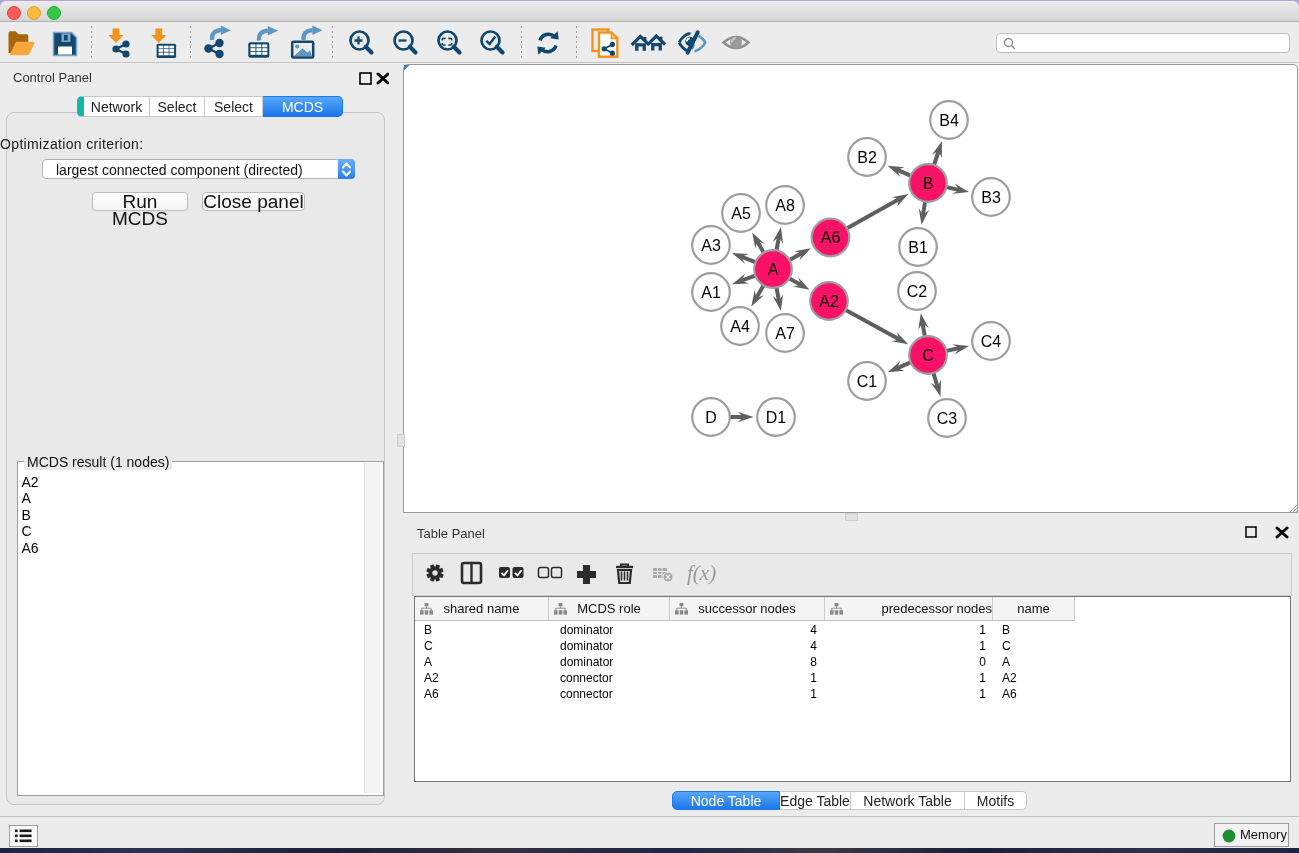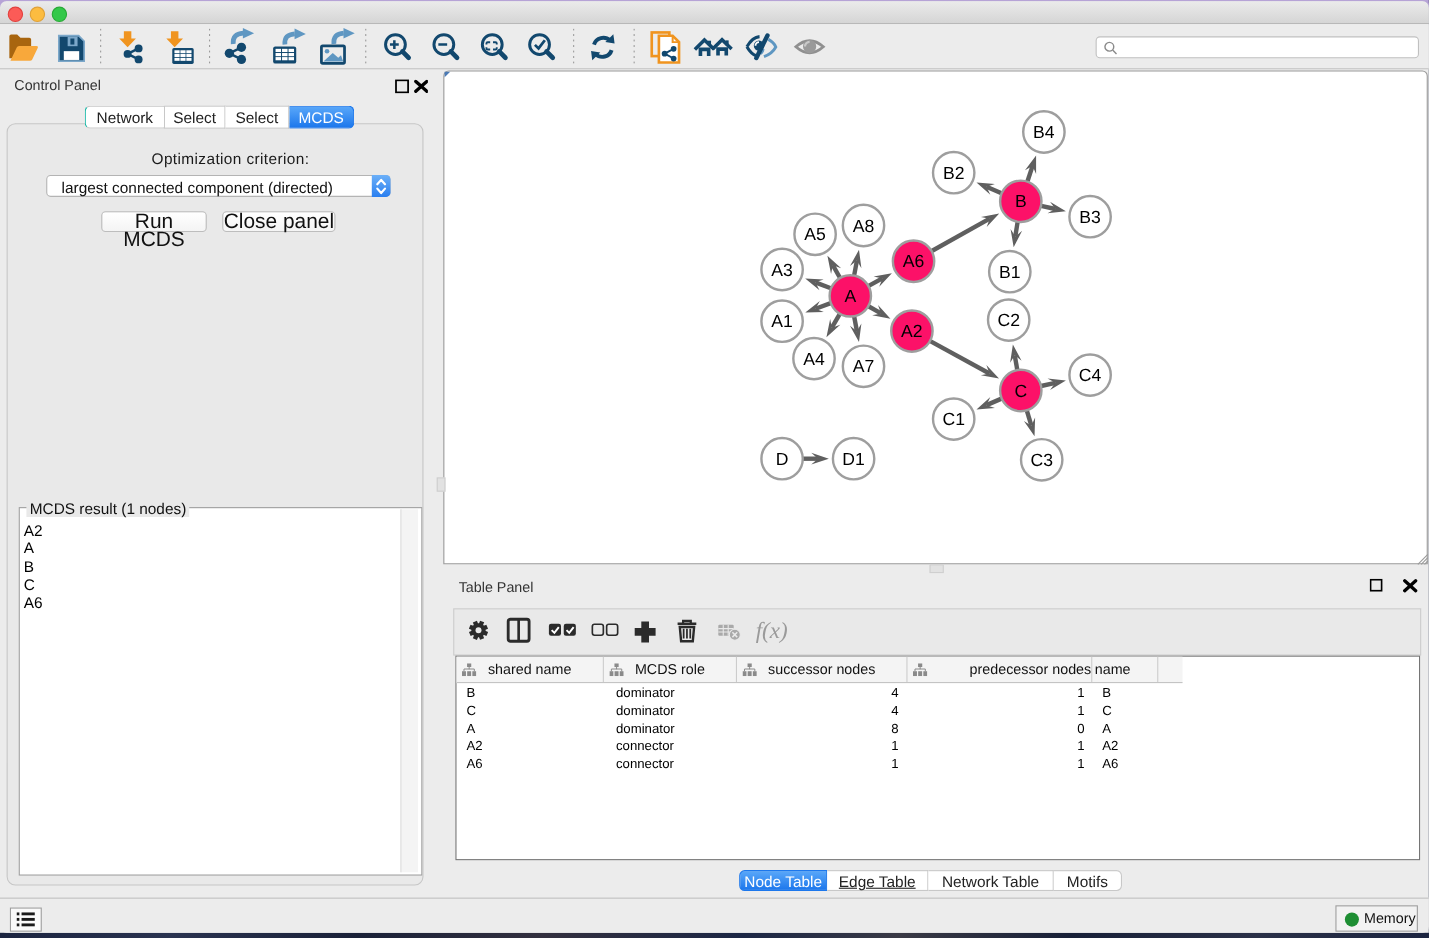--- a/index.html
+++ b/index.html
@@ -14,26 +14,26 @@
 #title{width:100%;text-align:center;top:4px;font-size:13px;color:#3c3c3c;}
 #toolbar{left:0;top:22px;width:1299px;height:40px;background:#ececec;border-bottom:1px solid #c4c4c4;}
 .tsep{top:4px;width:1px;height:32px;
   background-image:linear-gradient(#9a9a9a 2px,transparent 2px);background-size:1px 5px;}
 #searchbox{left:996px;top:11px;width:292px;height:18px;background:#fff;border:1px solid #c0c0c0;border-radius:4px;}
 
 #cp-title{left:13px;top:70px;font-size:13px;color:#333;}
 #cp-tabs{left:77px;top:96px;height:21px;}
 .seg{float:left;height:21px;line-height:21px;text-align:center;font-size:14px;color:#222;
   background:#fff;border:1px solid #c8c8c8;border-left:none;box-sizing:border-box;}
-.seg.first{border-left:1px solid #14b8a6;border-radius:5px 0 0 5px;}
+.seg.first{border-left:7px solid #14b8a6;border-radius:5px 0 0 5px;}
 .seg.last{border-radius:0 5px 5px 0;}
 .seg.sel{background:linear-gradient(#59a7f9,#1c77ec);color:#fff;border-color:#1c77ec;}
 #cp-pane{left:6px;top:112px;width:379px;height:693px;background:#e9e9e9;
   border:1px solid #c6c6c6;border-radius:8px;box-sizing:border-box;}
-#opt-label{left:0px;top:136px;width:391px;text-align:center;font-size:14px;letter-spacing:0.35px;color:#1a1a1a;margin-left:14px;}
+#opt-label{left:0px;top:136px;width:391px;text-align:left;font-size:14px;letter-spacing:0.35px;color:#1a1a1a;}
 #dropdown{left:42px;top:159px;width:313px;height:20px;background:#fff;border:1px solid #b4b4b4;
   border-radius:4px;box-sizing:border-box;}
 #dd-text{left:13px;top:1.5px;font-size:14px;color:#111;}
 #dd-btn{right:-1px;top:-1px;width:17px;height:20px;border-radius:0 4px 4px 0;
   background:linear-gradient(#6cb0f8,#2a7ff0);}
 .btn{height:19px;background:linear-gradient(#ffffff,#f4f4f4);border:1px solid #bdbdbd;border-radius:4px;
   box-sizing:border-box;text-align:center;font-size:19px;color:#111;line-height:17px;}
 #btn-run{left:92px;top:192px;width:96px;}
 #btn-close{left:202px;top:192px;width:103px;}
 #groupbox{left:17px;top:461px;width:365px;height:333px;border:1px solid #9d9d9d;background:#fff;}
@@ -213,21 +213,21 @@
 <div class="abs" id="cp-title">Control Panel</div>
 <svg class="abs" style="left:359px;top:72px;" width="30" height="13" viewBox="0 0 30 13">
   <rect x="1" y="1" width="11" height="11" fill="none" stroke="#000" stroke-width="1.6"></rect>
   <path d="M19 2 L24 6.5 L29 2 M19 11 L24 6.5 L29 11" stroke="#000" stroke-width="3" fill="none" stroke-linecap="round"></path>
 </svg>
 <div class="abs" id="cp-pane"></div>
 <div class="abs" id="cp-tabs">
   <div class="seg first" style="width:73px;">Network</div>
   <div class="seg" style="width:55px;">Select</div>
   <div class="seg" style="width:58px;">Select</div>
-  <div class="seg last sel" style="width:59px;">MCDS</div>
+  <div class="seg last sel" style="width:80px;">MCDS</div>
 </div>
 <div class="abs" id="opt-label">Optimization criterion:</div>
 <div class="abs" id="dropdown">
   <div class="abs" id="dd-text">largest connected component (directed)</div>
   <div class="abs" id="dd-btn">
     <svg class="abs" style="left:3px;top:2.5px;" width="11" height="15" viewBox="0 0 11 15">
       <path d="M2 5.5 L5.5 1.5 L9 5.5" stroke="#fff" stroke-width="2" fill="none" stroke-linecap="round" stroke-linejoin="round"></path>
       <path d="M2 9.5 L5.5 13.5 L9 9.5" stroke="#fff" stroke-width="2" fill="none" stroke-linecap="round" stroke-linejoin="round"></path>
     </svg>
   </div>
@@ -423,21 +423,21 @@
         </svg>successor nodes</div>
     <div class="abs hcell" style="left:410px;width:168px;text-align:right;"><svg width="13" height="12" viewBox="0 0 13 12" style="position:absolute;left:5px;top:6px;">
           <g fill="#8a8a8a">
             <rect x="4.6" y="0" width="3.8" height="3.4"></rect>
             <rect x="0" y="7.2" width="3.6" height="4.4"></rect>
             <rect x="4.7" y="7.2" width="3.6" height="4.4"></rect>
             <rect x="9.4" y="7.2" width="3.6" height="4.4"></rect>
           </g>
           <path d="M6.5 3.4 v2 M1.8 7.2 v-2 h9.4 v2" stroke="#8a8a8a" stroke-width="0.9" fill="none"></path>
         </svg>predecessor nodes</div>
-    <div class="abs hcell" style="left:556px;width:82px;">name</div>
+    <div class="abs hcell" style="left:578px;width:82px;">name</div>
   </div>
   <div class="abs" id="tp-rows" style="left:1px;top:25px;width:874px;">
       <div class="trow" style="position:relative;">
 <span style="position:absolute;left:8px;">B</span>
 <span style="position:absolute;left:144px;">dominator</span>
 <span style="position:absolute;left:254px;width:147px;text-align:right;">4</span>
 <span style="position:absolute;left:410px;width:160px;text-align:right;">1</span>
 <span style="position:absolute;left:586px;">B</span>
 </div>
       <div class="trow" style="position:relative;">
@@ -464,22 +464,22 @@
       <div class="trow" style="position:relative;">
 <span style="position:absolute;left:8px;">A6</span>
 <span style="position:absolute;left:144px;">connector</span>
 <span style="position:absolute;left:254px;width:147px;text-align:right;">1</span>
 <span style="position:absolute;left:410px;width:160px;text-align:right;">1</span>
 <span style="position:absolute;left:586px;">A6</span>
 </div>
     </div>
 </div>
 <div class="abs" id="tp-tabs">
-  <div class="seg2 first sel" style="width:80px;">Node Table</div>
-  <div class="seg2" style="width:92px;text-decoration:underline;">Edge Table</div>
+  <div class="seg2 first sel" style="width:108px;">Node Table</div>
+  <div class="seg2" style="width:71px;">Edge Table</div>
   <div class="seg2" style="width:114px;">Network Table</div>
   <div class="seg2 last" style="width:62px;">Motifs</div>
 </div>
 
 <div class="abs" id="statusbar">
   <div class="abs" id="list-btn">
       <svg width="17" height="14" viewBox="0 0 17 14" style="position:absolute;left:5px;top:3px;">
 <g fill="#1a1a1a">
           <rect x="0" y="0.5" width="2.6" height="2.6"></rect>
           <rect x="0" y="5.5" width="2.6" height="2.6"></rect>

